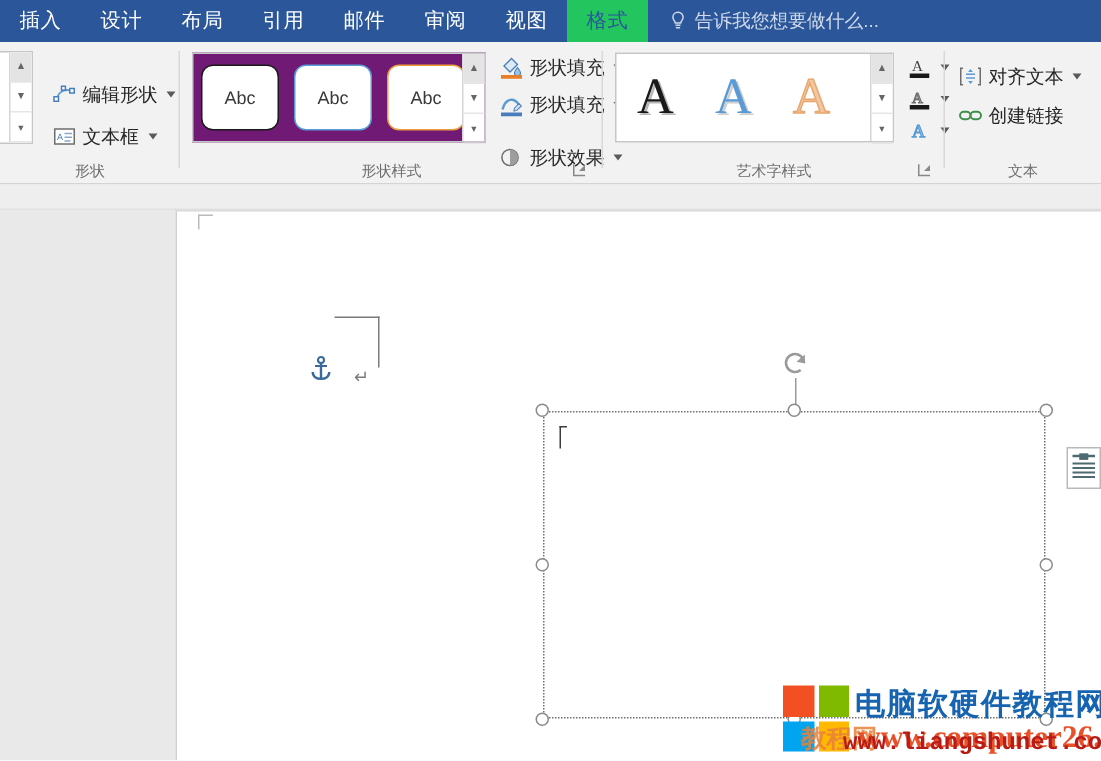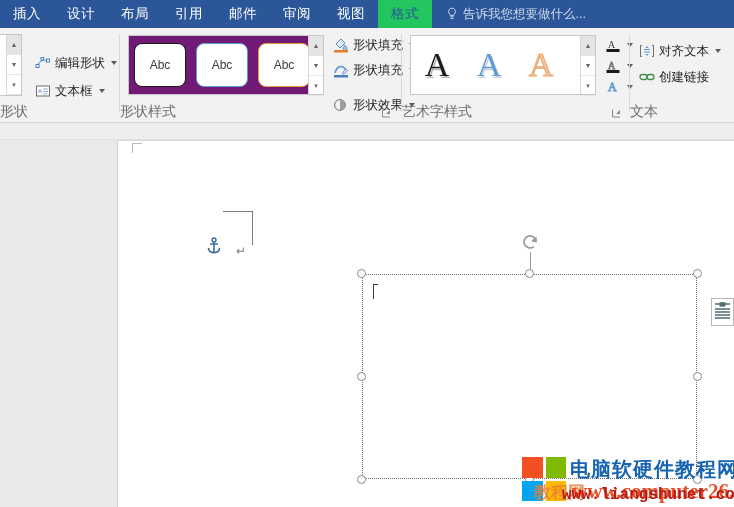--- a/index.html
+++ b/index.html
@@ -47,22 +47,22 @@
   .ribbon {
     position: absolute; left: 0; top: 28px; width: 734px; height: 95px;
     background: #f2f2f2;
     border-bottom: 1px solid #d4d4d4;
   }
   .grp {
     position: absolute; top: 0; height: 95px;
   }
   .grp-label {
     position: absolute; bottom: 2px; left: 0; width: 100%;
-    text-align: left;
-    font-size: 14px;
+    text-align: center;
+    font-size: 10px;
     color: #6e6e6e;
   }
   .grp-sep {
     position: absolute; top: 6px; width: 1px; height: 78px;
     background: #d8d8d8;
   }
   .launcher {
     position: absolute; bottom: 4px;
     width: 11px; height: 11px;
     cursor: pointer;

